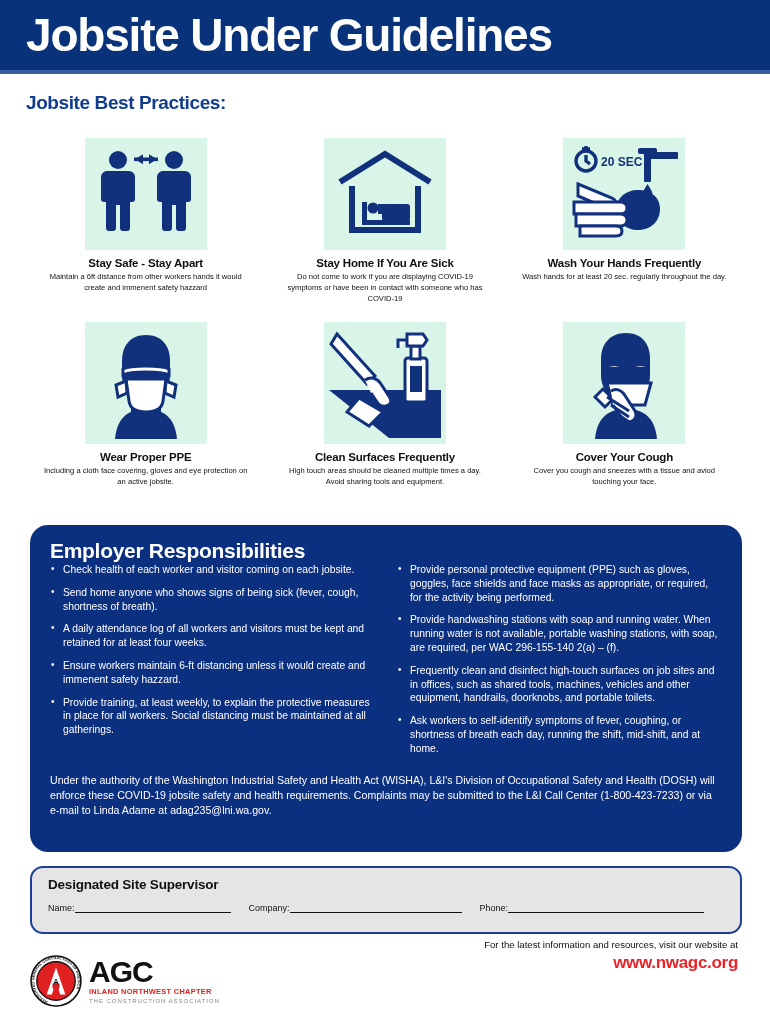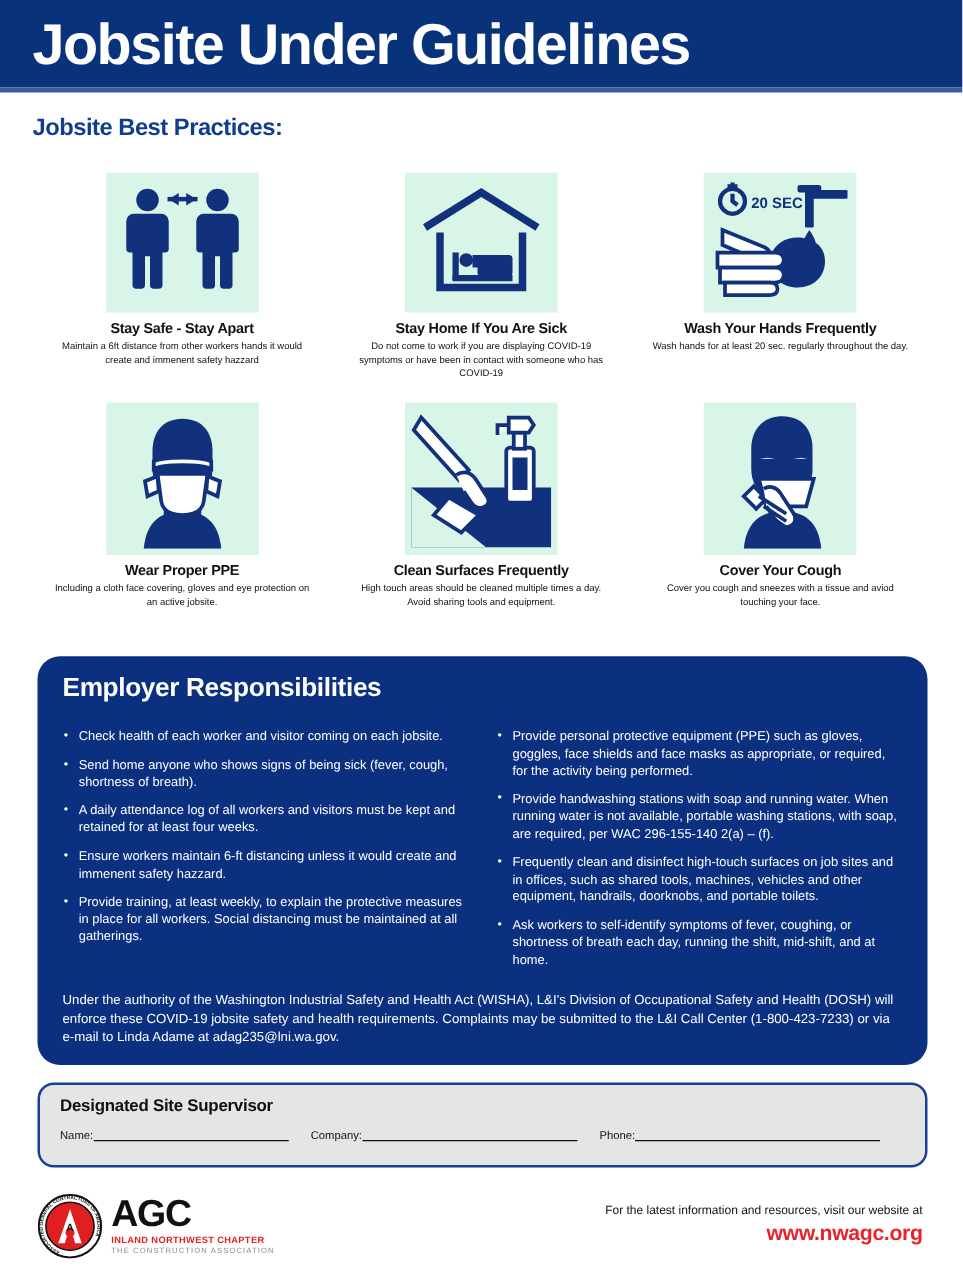--- a/index.html
+++ b/index.html
@@ -62,21 +62,21 @@
     font-size:7.6px; line-height:1.45; color:#111;
     text-align:center; max-width:208px;
   }
 
   
   .emp-box {
     position:absolute; left:30px; top:525px; width:712px; height:327px;
     background:#0c3080; border-radius:18px; color:#ffffff;
     padding:14px 20px 10px 20px;
   }
-  .emp-title { font-size:21px; font-weight:bold; letter-spacing:-0.3px; margin-bottom:20px; }
+  .emp-title { font-size:21px; font-weight:bold; letter-spacing:-0.3px; margin-bottom:0; }
   .emp-cols { display:flex; gap:22px; }
   .emp-col { width:345px; }
   .emp-col ul { list-style:none; }
   .emp-col li {
     position:relative; padding-left:13px;
     font-size:10.3px; line-height:1.34; margin-bottom:9px;
   }
   .emp-col li::before {
     content:"•"; position:absolute; left:1px; top:-1px; font-size:10px;
   }
@@ -102,21 +102,21 @@
   .fld.phone .line { width:196px; }
 
   
   .agc-logo { position:absolute; left:30px; top:955px; display:flex; align-items:center; }
   .seal { width:52px; height:52px; position:relative; }
   .agc-text { margin-left:7px; }
   .agc-main { font-size:30px; font-weight:bold; letter-spacing:-1px; line-height:0.92; color:#111; }
   .agc-sub { font-size:7.4px; font-weight:bold; color:#e02020; letter-spacing:0.3px; margin-top:1px; }
   .agc-sub2 { font-size:6.1px; color:#8a8a8a; letter-spacing:0.9px; margin-top:1px; }
 
-  .web { position:absolute; right:32px; top:963px; text-align:right; }
+  .web { position:absolute; right:32px; top:939px; text-align:right; }
   .web-line1 { font-size:9.6px; color:#111; }
   .web-line2 { font-size:17px; font-weight:bold; color:#e8232a; letter-spacing:-0.3px; margin-top:3px; }
 </style>
 </head>
 <body>
 
 <div class="page">
 
   <div class="header-band">
     <div class="header-title">Jobsite Under Guidelines</div>

